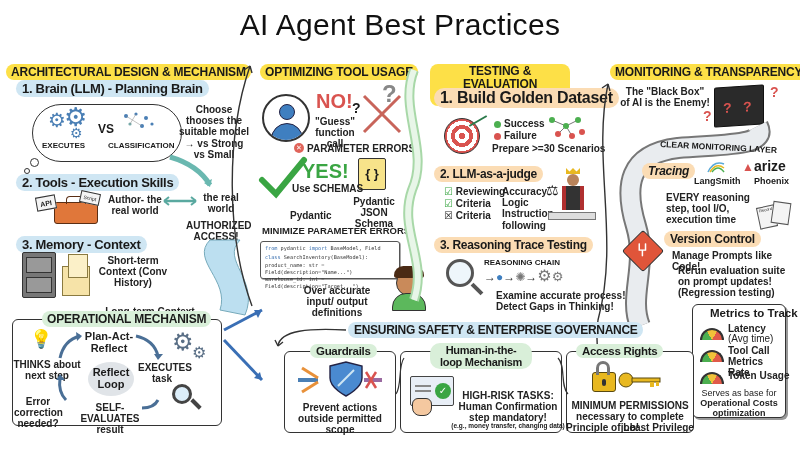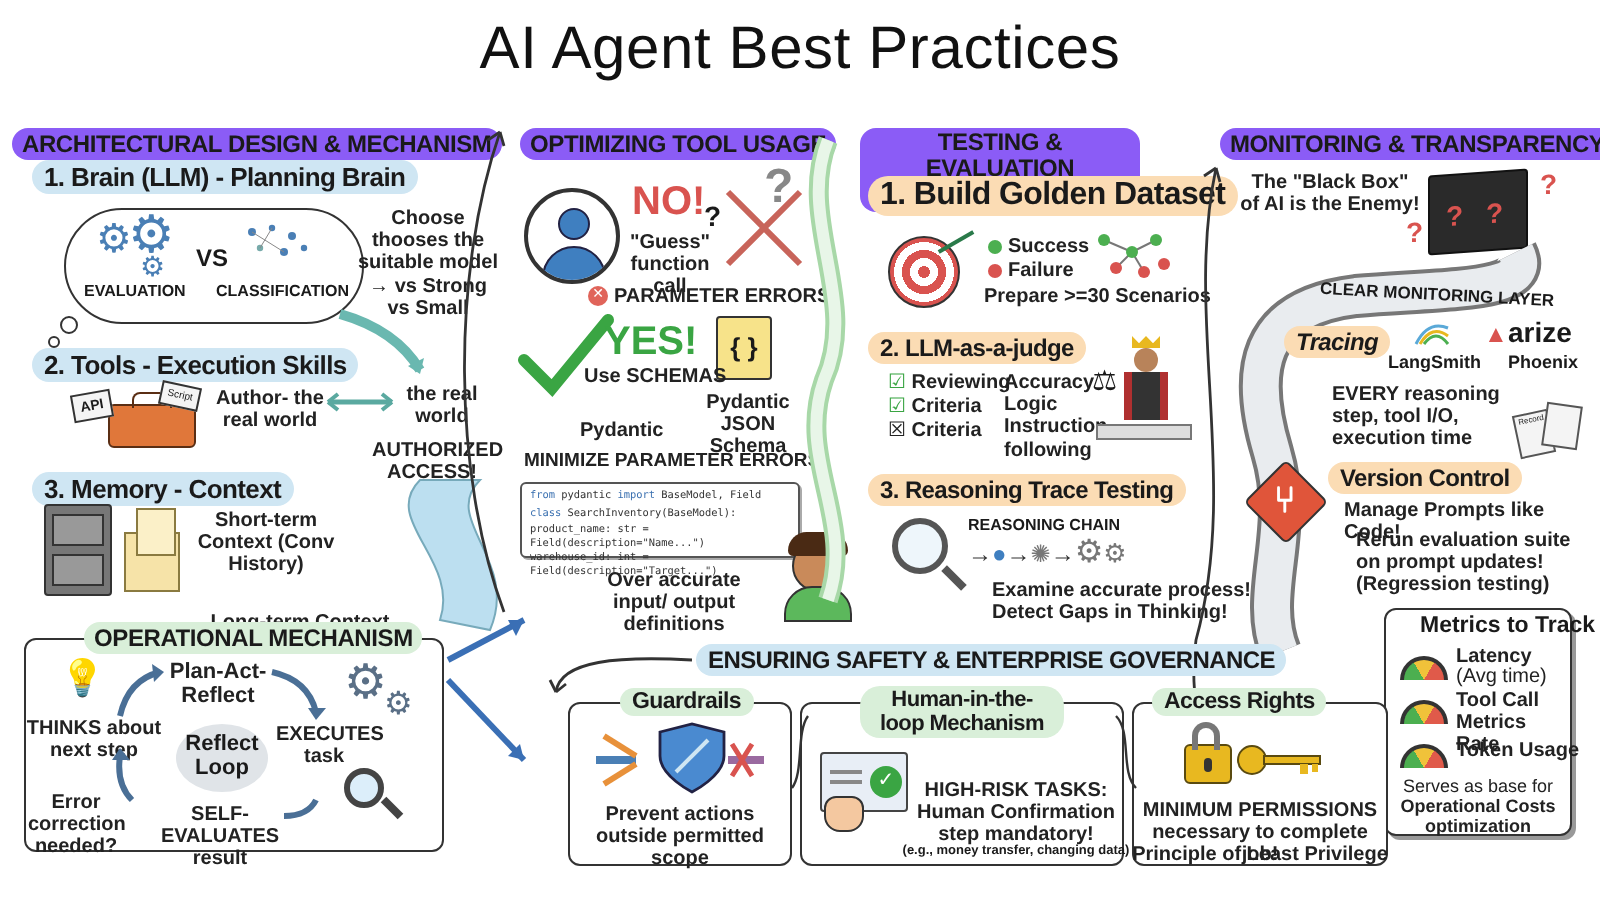--- a/index.html
+++ b/index.html
@@ -1,20 +1,20 @@
 <!DOCTYPE html>
 <html><head>
 <meta charset="utf-8">
 <style>
   * { box-sizing: border-box; margin: 0; padding: 0; }
   html, body { width: 800px; height: 450px; overflow: hidden; background: #ffffff; }
   body { font-family: "Liberation Sans", "DejaVu Sans", sans-serif; color: #1a1a1a; position: relative; }
   .abs { position: absolute; }
   .title { left: 0; top: 8px; width: 800px; text-align: center; font-size: 30px; font-weight: 500; color: #111; letter-spacing: 0.3px; }
-  .sec-head { font-size: 12px; font-weight: 700; color: #1a1a1a; background: #8b5cf6; border-radius: 8px; padding: 1px 5px; white-space: nowrap; letter-spacing: -0.2px; }
+  .sec-head { font-size: 12px; font-weight: 700; color: #1a1a1a; background: #fde047; border-radius: 8px; padding: 1px 5px; white-space: nowrap; letter-spacing: -0.2px; }
   .pill { font-weight: 700; font-size: 14px; border-radius: 10px; padding: 1px 6px; white-space: nowrap; letter-spacing: -0.3px; }
   .pill-blue { background: #cfe6f3; }
   .pill-orange { background: #fbdcb4; }
   .pill-green { background: #d9efd9; }
   .t { font-size: 10px; line-height: 1.12; font-weight: 600; color: #222; }
   .tb { font-weight: 700; }
   .sm { font-size: 8px; font-weight: 600; }
   .center { text-align: center; }
   .box { border: 1.6px solid #333; border-radius: 6px; background: #fff; }
   .cloud { background: #fff; border: 1.6px solid #333; border-radius: 40px; }
@@ -44,21 +44,21 @@
 <svg class="abs" style="left:120px;top:110px;" width="40" height="22">
   <circle cx="6" cy="6" r="2" fill="#4a7fb5"></circle>
     <circle cx="16" cy="4" r="1.6" fill="#4a7fb5"></circle>
     <circle cx="26" cy="8" r="2" fill="#4a7fb5"></circle>
   <circle cx="10" cy="14" r="1.6" fill="#7aa"></circle>
     <circle cx="22" cy="16" r="2" fill="#4a7fb5"></circle>
     <circle cx="32" cy="14" r="1.6" fill="#4a7fb5"></circle>
   <line x1="6" y1="6" x2="22" y2="16" stroke="#888" stroke-width="0.5"></line>
     <line x1="16" y1="4" x2="10" y2="14" stroke="#888" stroke-width="0.5"></line>
 </svg>
-<div class="abs sm" style="left:42px;top:141px;">EVALUATION</div>
+<div class="abs sm" style="left:42px;top:141px;">EXECUTES</div>
 <div class="abs sm" style="left:108px;top:141px;">CLASSIFICATION</div>
 <div class="abs t center" style="left:178px;top:104px;width:72px;">Choose thooses the suitable model → vs Strong vs Small</div>
 
 <div class="abs pill pill-blue" style="left:16px;top:174px;font-size:13px;">2. Tools - Execution Skills</div>
 
 <div class="abs" style="left:54px;top:202px;width:44px;height:22px;background:#e0773a;border:1.5px solid #5a2e14;border-radius:3px;"></div>
 <div class="abs" style="left:66px;top:196px;width:20px;height:8px;border:1.5px solid #5a2e14;border-bottom:none;border-radius:4px 4px 0 0;"></div>
 <div class="abs" style="left:36px;top:196px;width:20px;height:14px;background:#f4f4f4;border:1px solid #333;transform:rotate(-10deg);font-size:7px;font-weight:700;text-align:center;line-height:13px;">API</div>
 <div class="abs" style="left:80px;top:192px;width:20px;height:12px;background:#f4f4f4;border:1px solid #333;transform:rotate(12deg);font-size:5px;text-align:center;line-height:11px;">Script</div>
 <div class="abs t center" style="left:100px;top:194px;width:70px;">Author- the real world</div>

